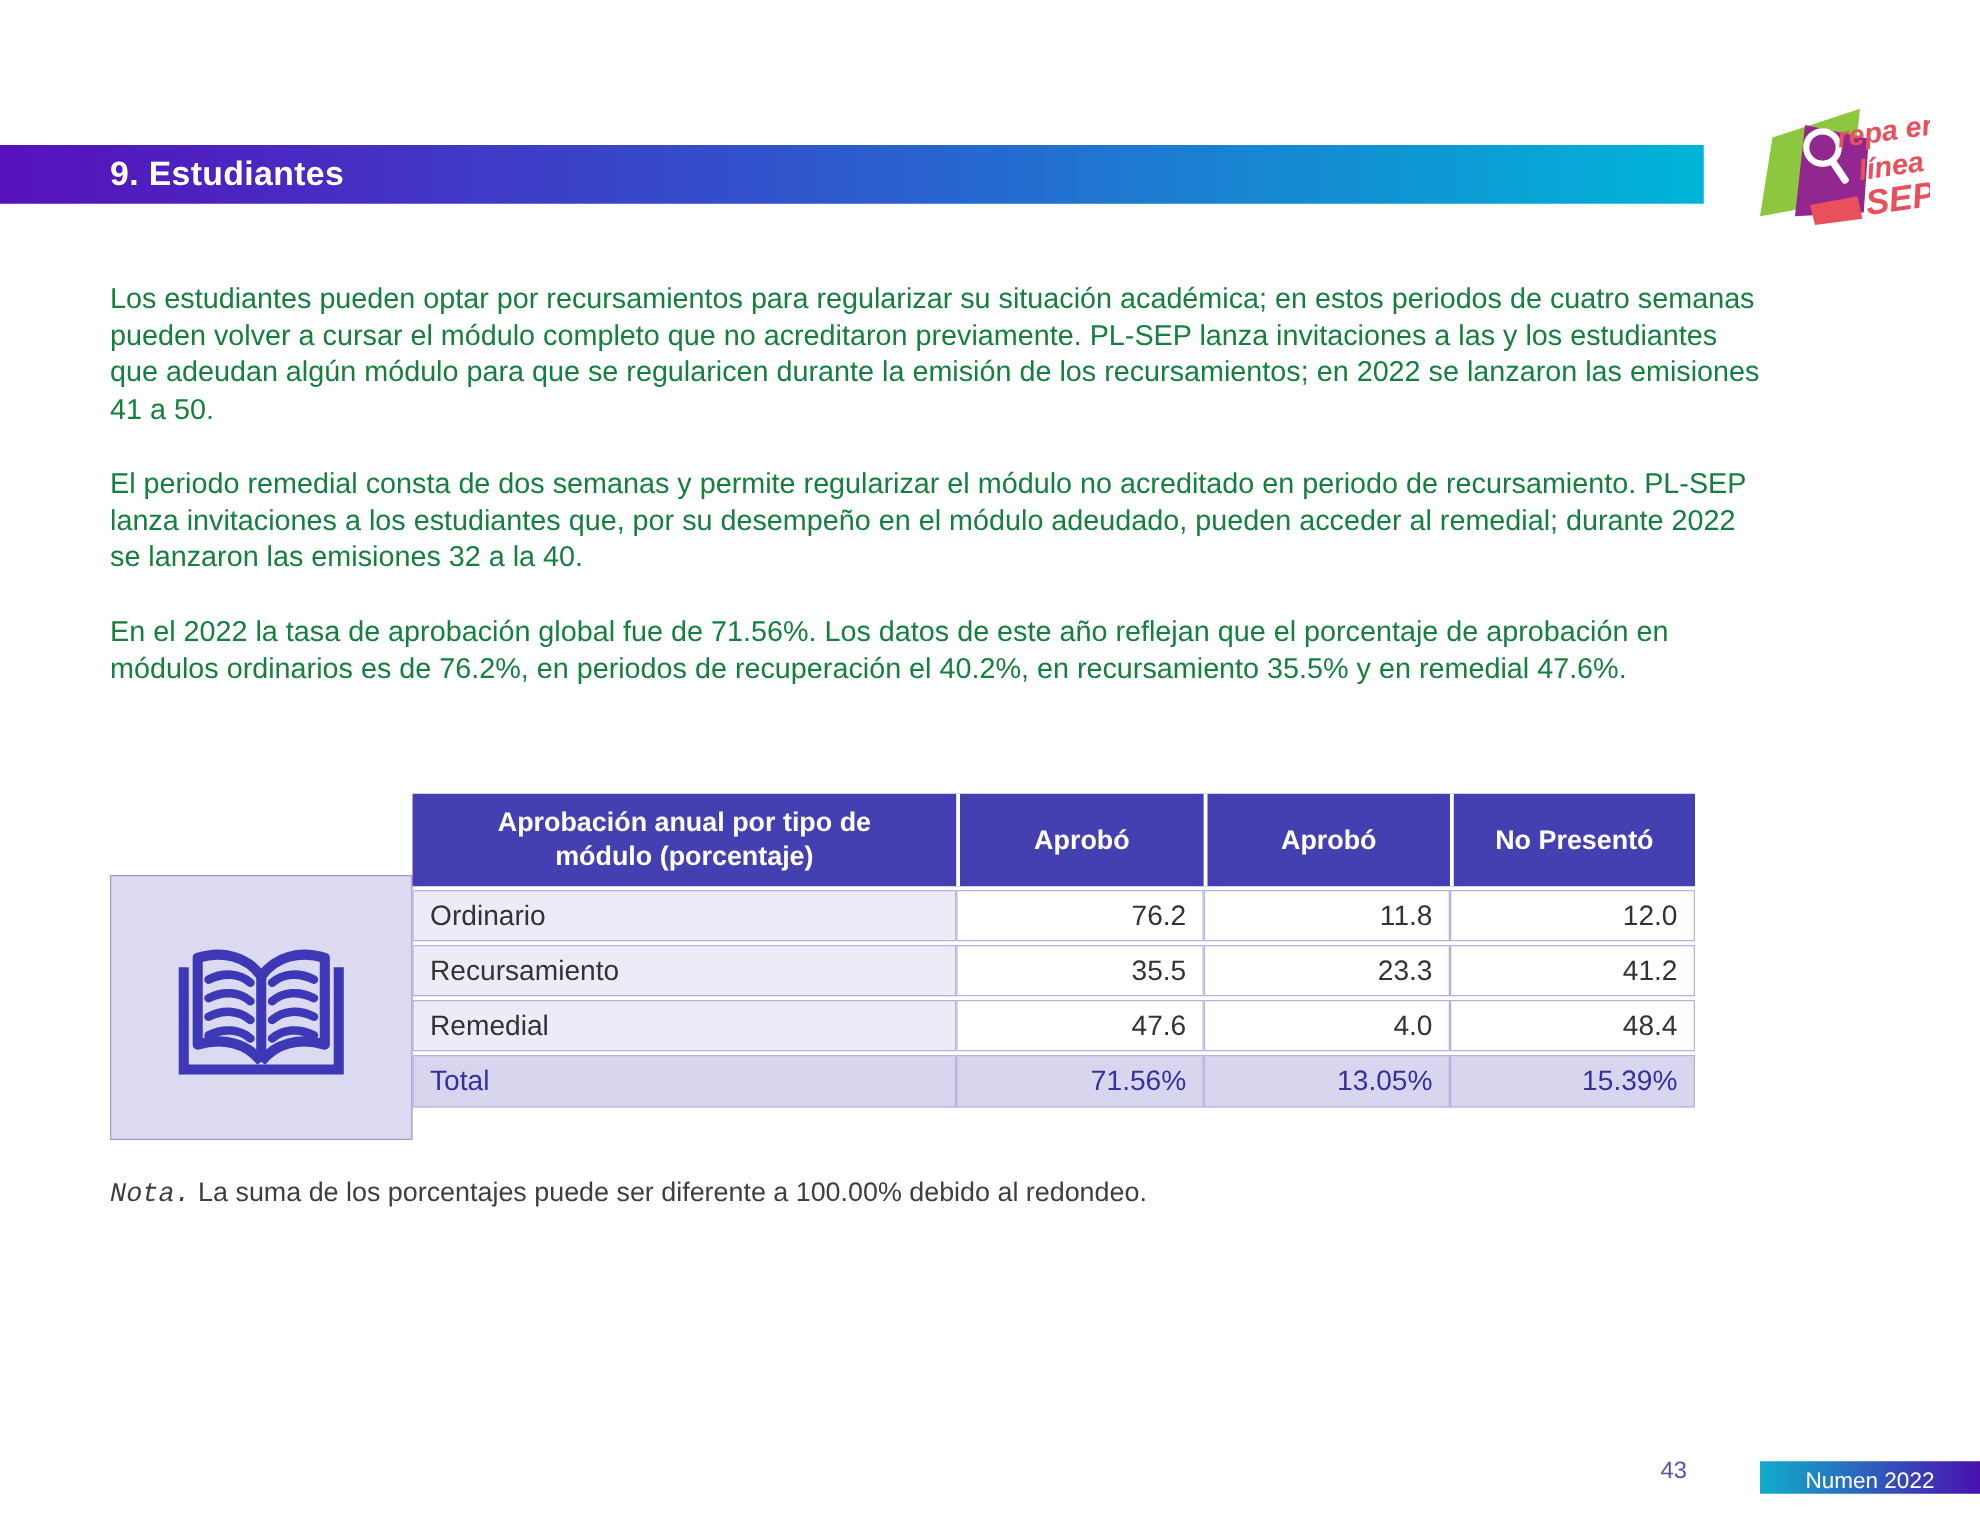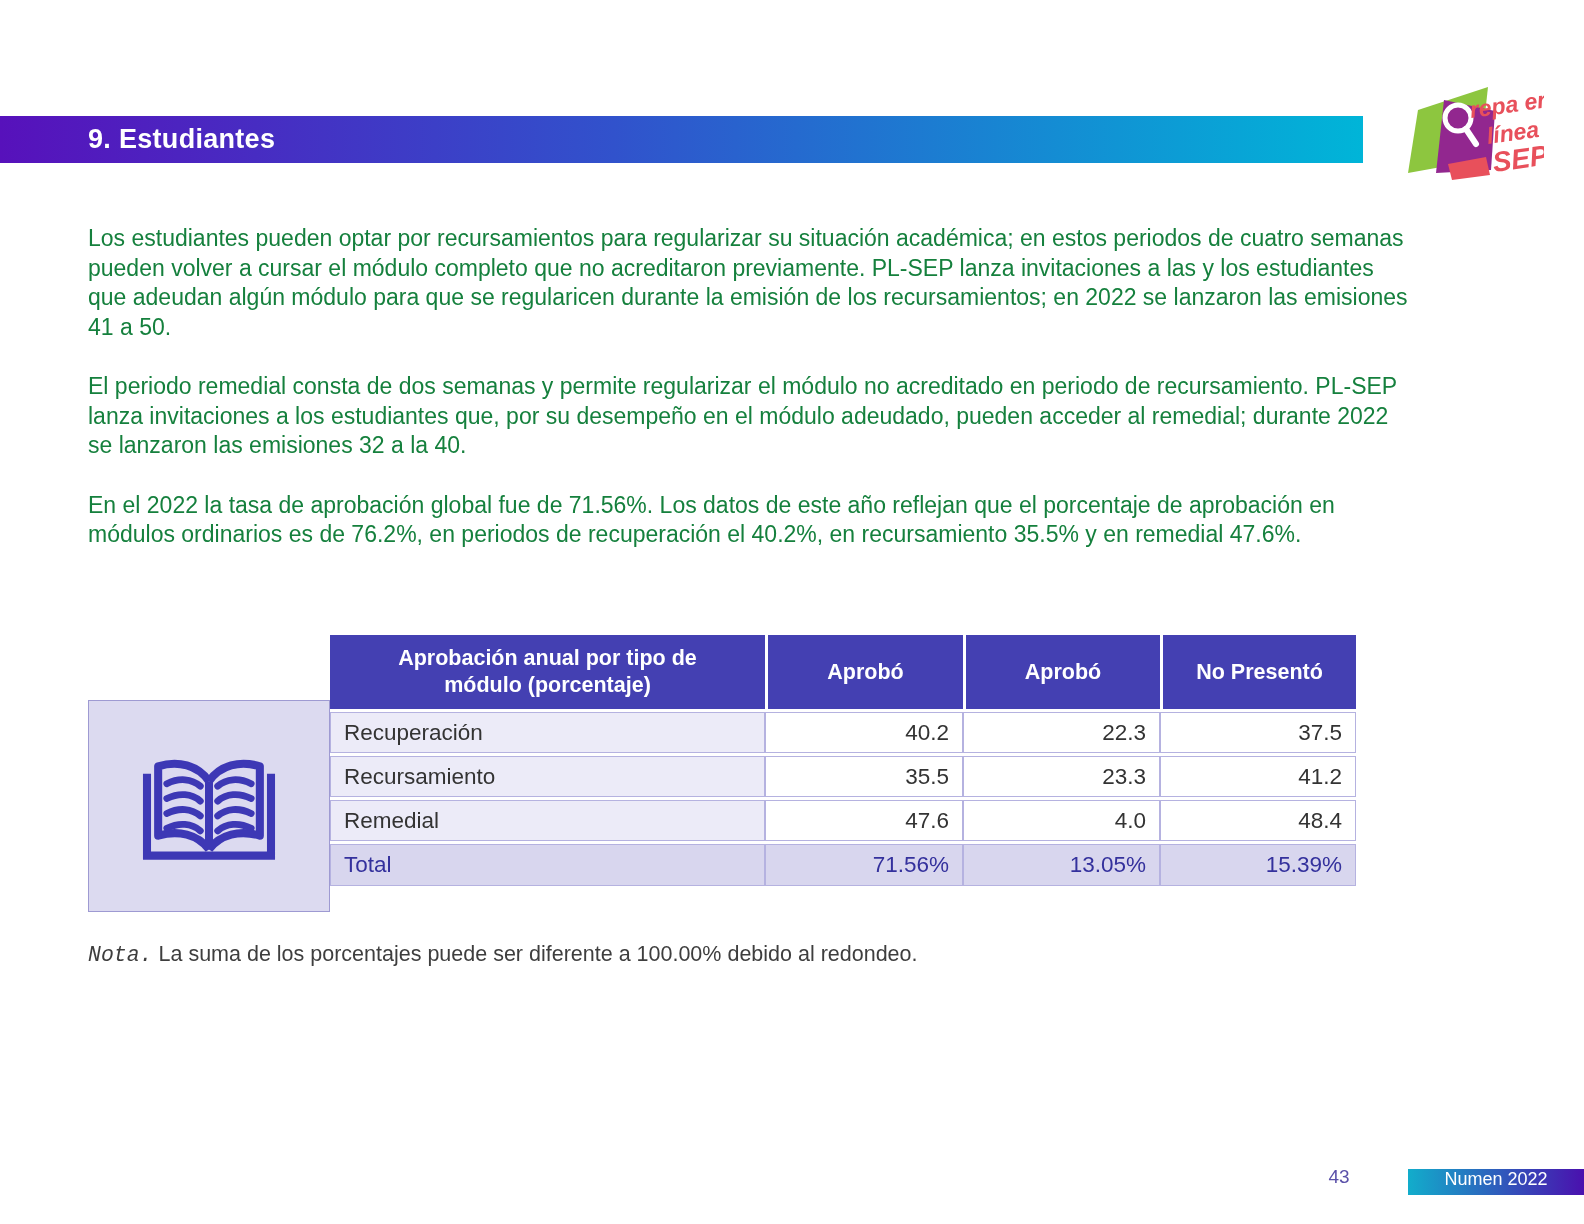--- a/index.html
+++ b/index.html
@@ -79,21 +79,21 @@
   
   .page-num {
     position: absolute; left: 1312px; top: 1166px; width: 54px;
     font-size: 19px; color: #5b51a9; text-align: center;
   }
   .brand-bar {
     position: absolute; left: 1408px; top: 1169px;
     width: 176px; height: 26px;
     background: linear-gradient(90deg, #12adcb 0%, #4a10ae 100%);
     color: #ffffff; font-size: 18px;
-    display: flex; align-items: flex-start; justify-content: center;
+    display: flex; align-items: flex-end; justify-content: center;
   }
 </style>
 </head>
 <body>
 
 <div class="title-bar">
   <span class="title-text">9. Estudiantes</span>
 </div>
 
 <div class="logo">
@@ -144,24 +144,24 @@
   <thead>
     <tr>
       <th>Aprobación anual por tipo de módulo (porcentaje)</th>
       <th>Aprobó</th>
       <th>Aprobó</th>
       <th>No Presentó</th>
     </tr>
   </thead>
   <tbody>
     <tr>
-      <td class="label">Recuperación</td>
-      <td class="num">40.2</td>
-      <td class="num">22.3</td>
-      <td class="num">37.5</td>
+      <td class="label">Ordinario</td>
+      <td class="num">76.2</td>
+      <td class="num">11.8</td>
+      <td class="num">12.0</td>
     </tr>
     <tr>
       <td class="label">Recursamiento</td>
       <td class="num">35.5</td>
       <td class="num">23.3</td>
       <td class="num">41.2</td>
     </tr>
     <tr>
       <td class="label">Remedial</td>
       <td class="num">47.6</td>

